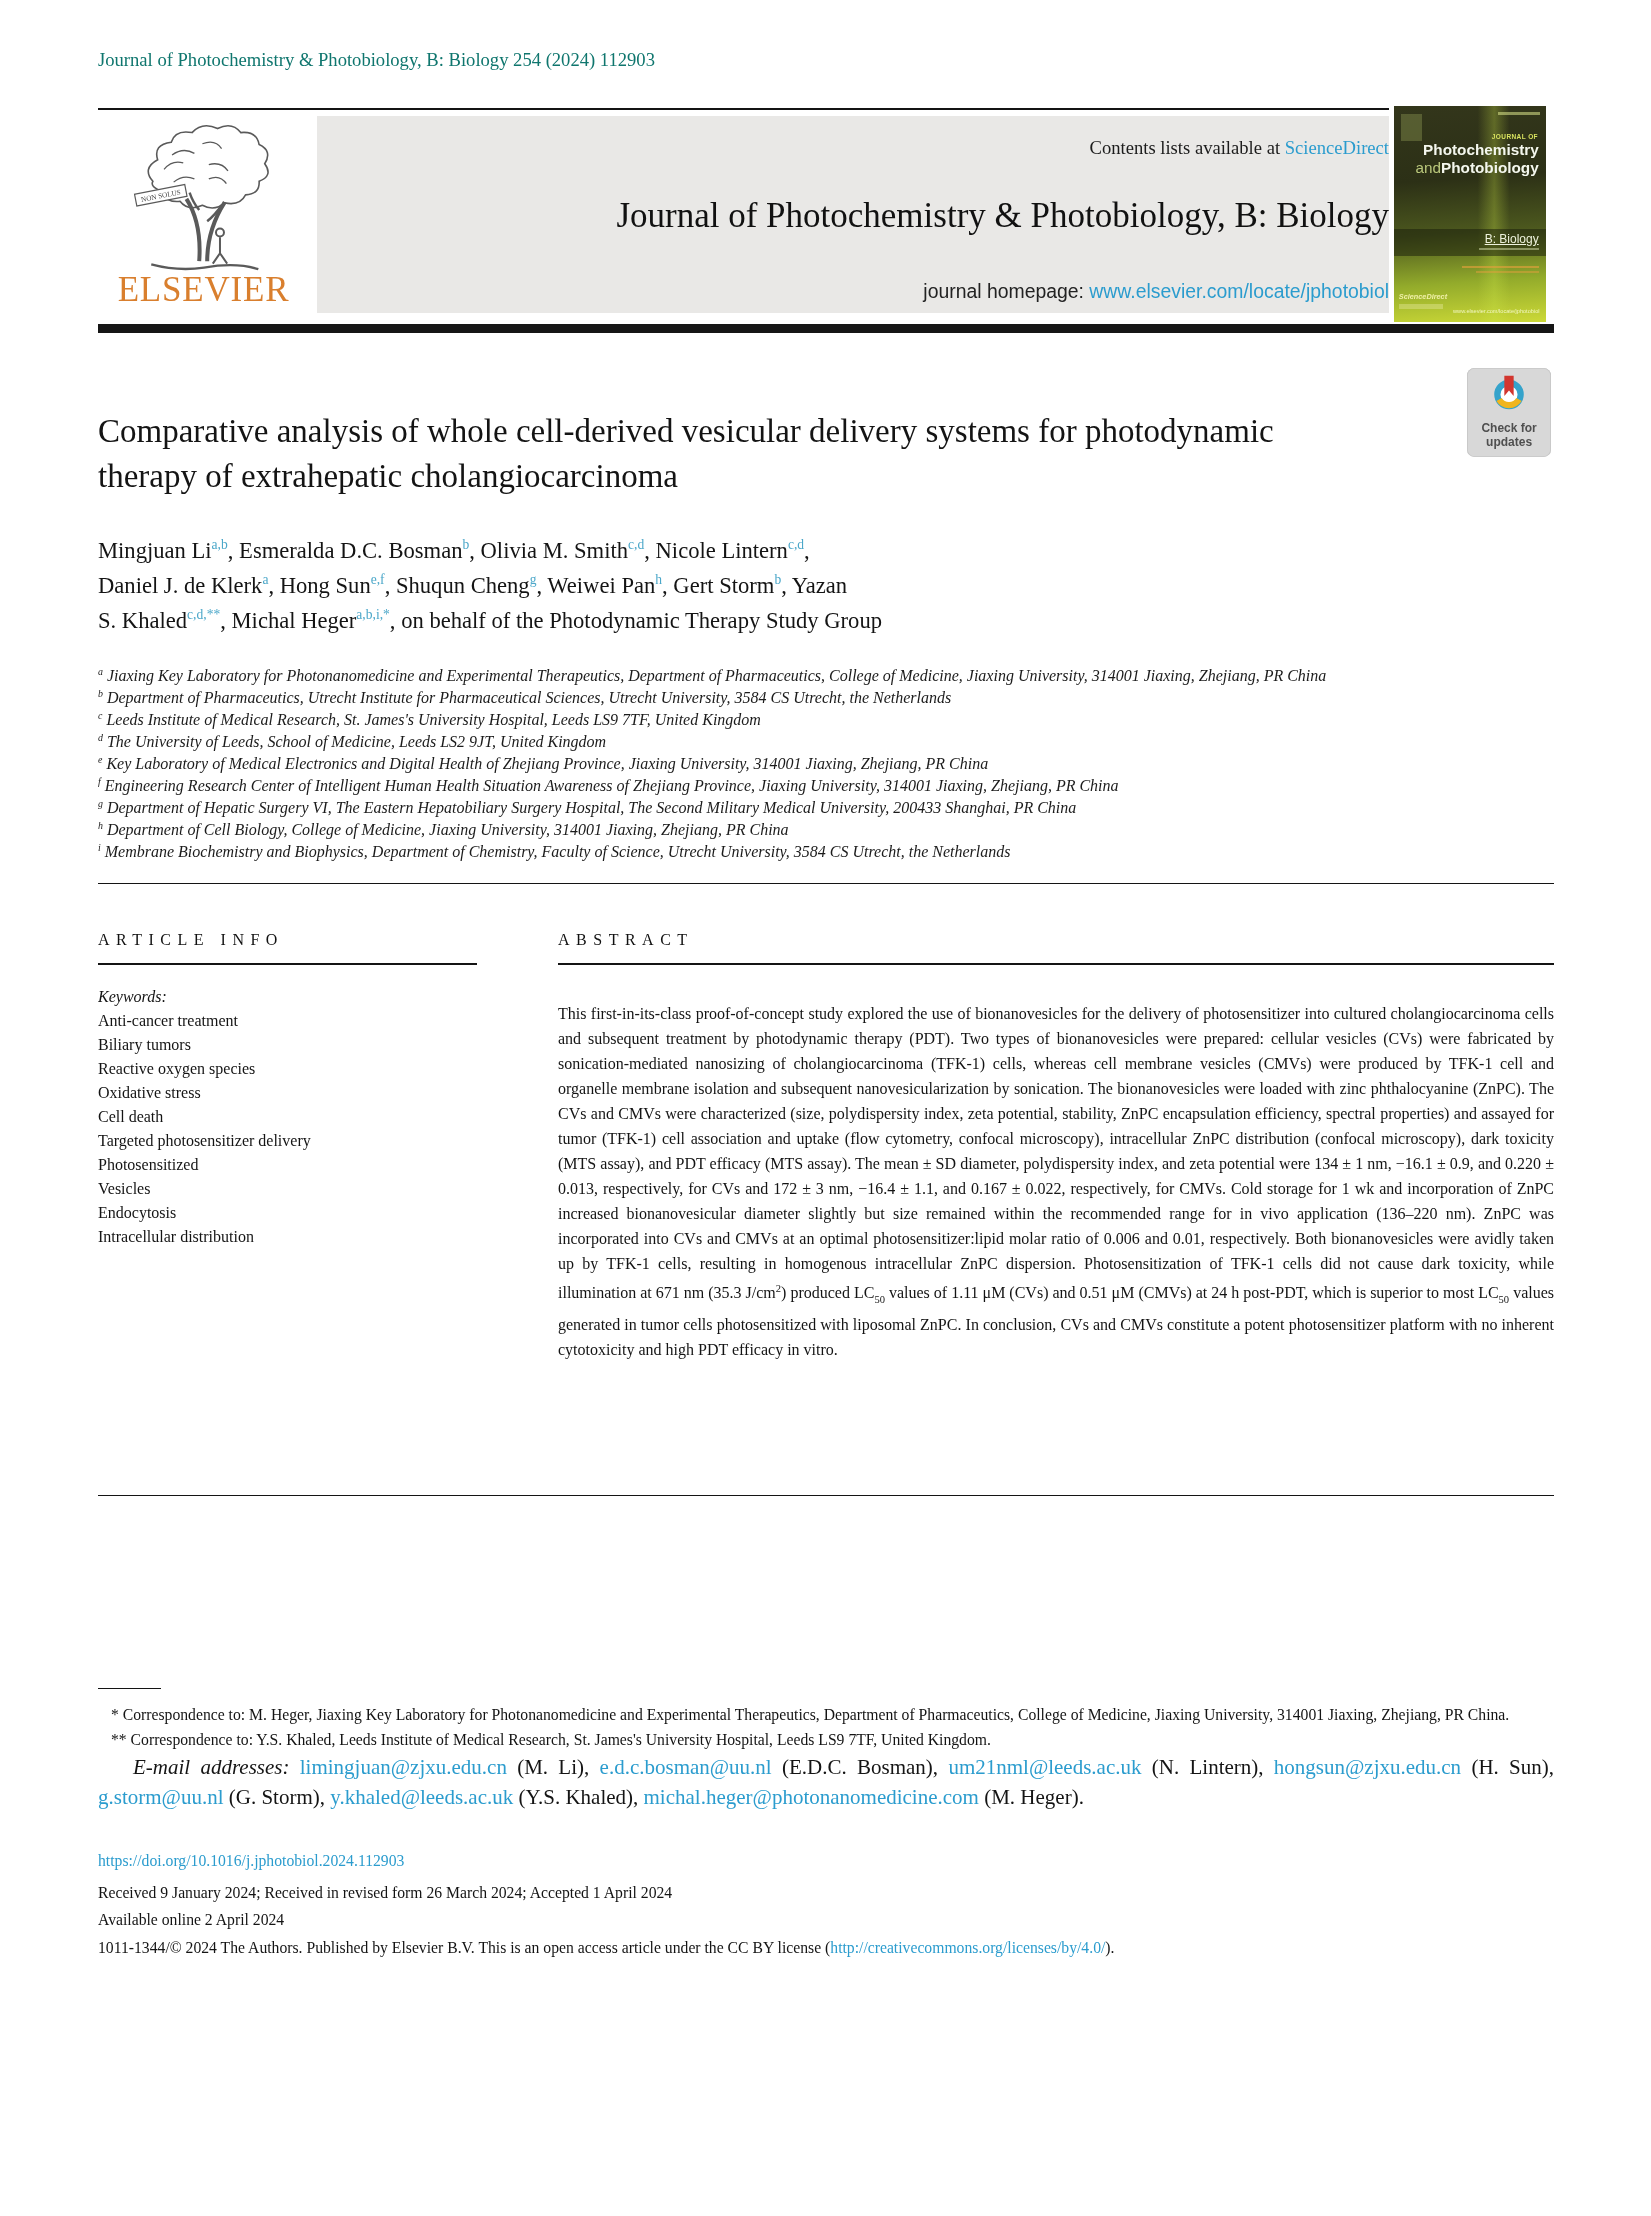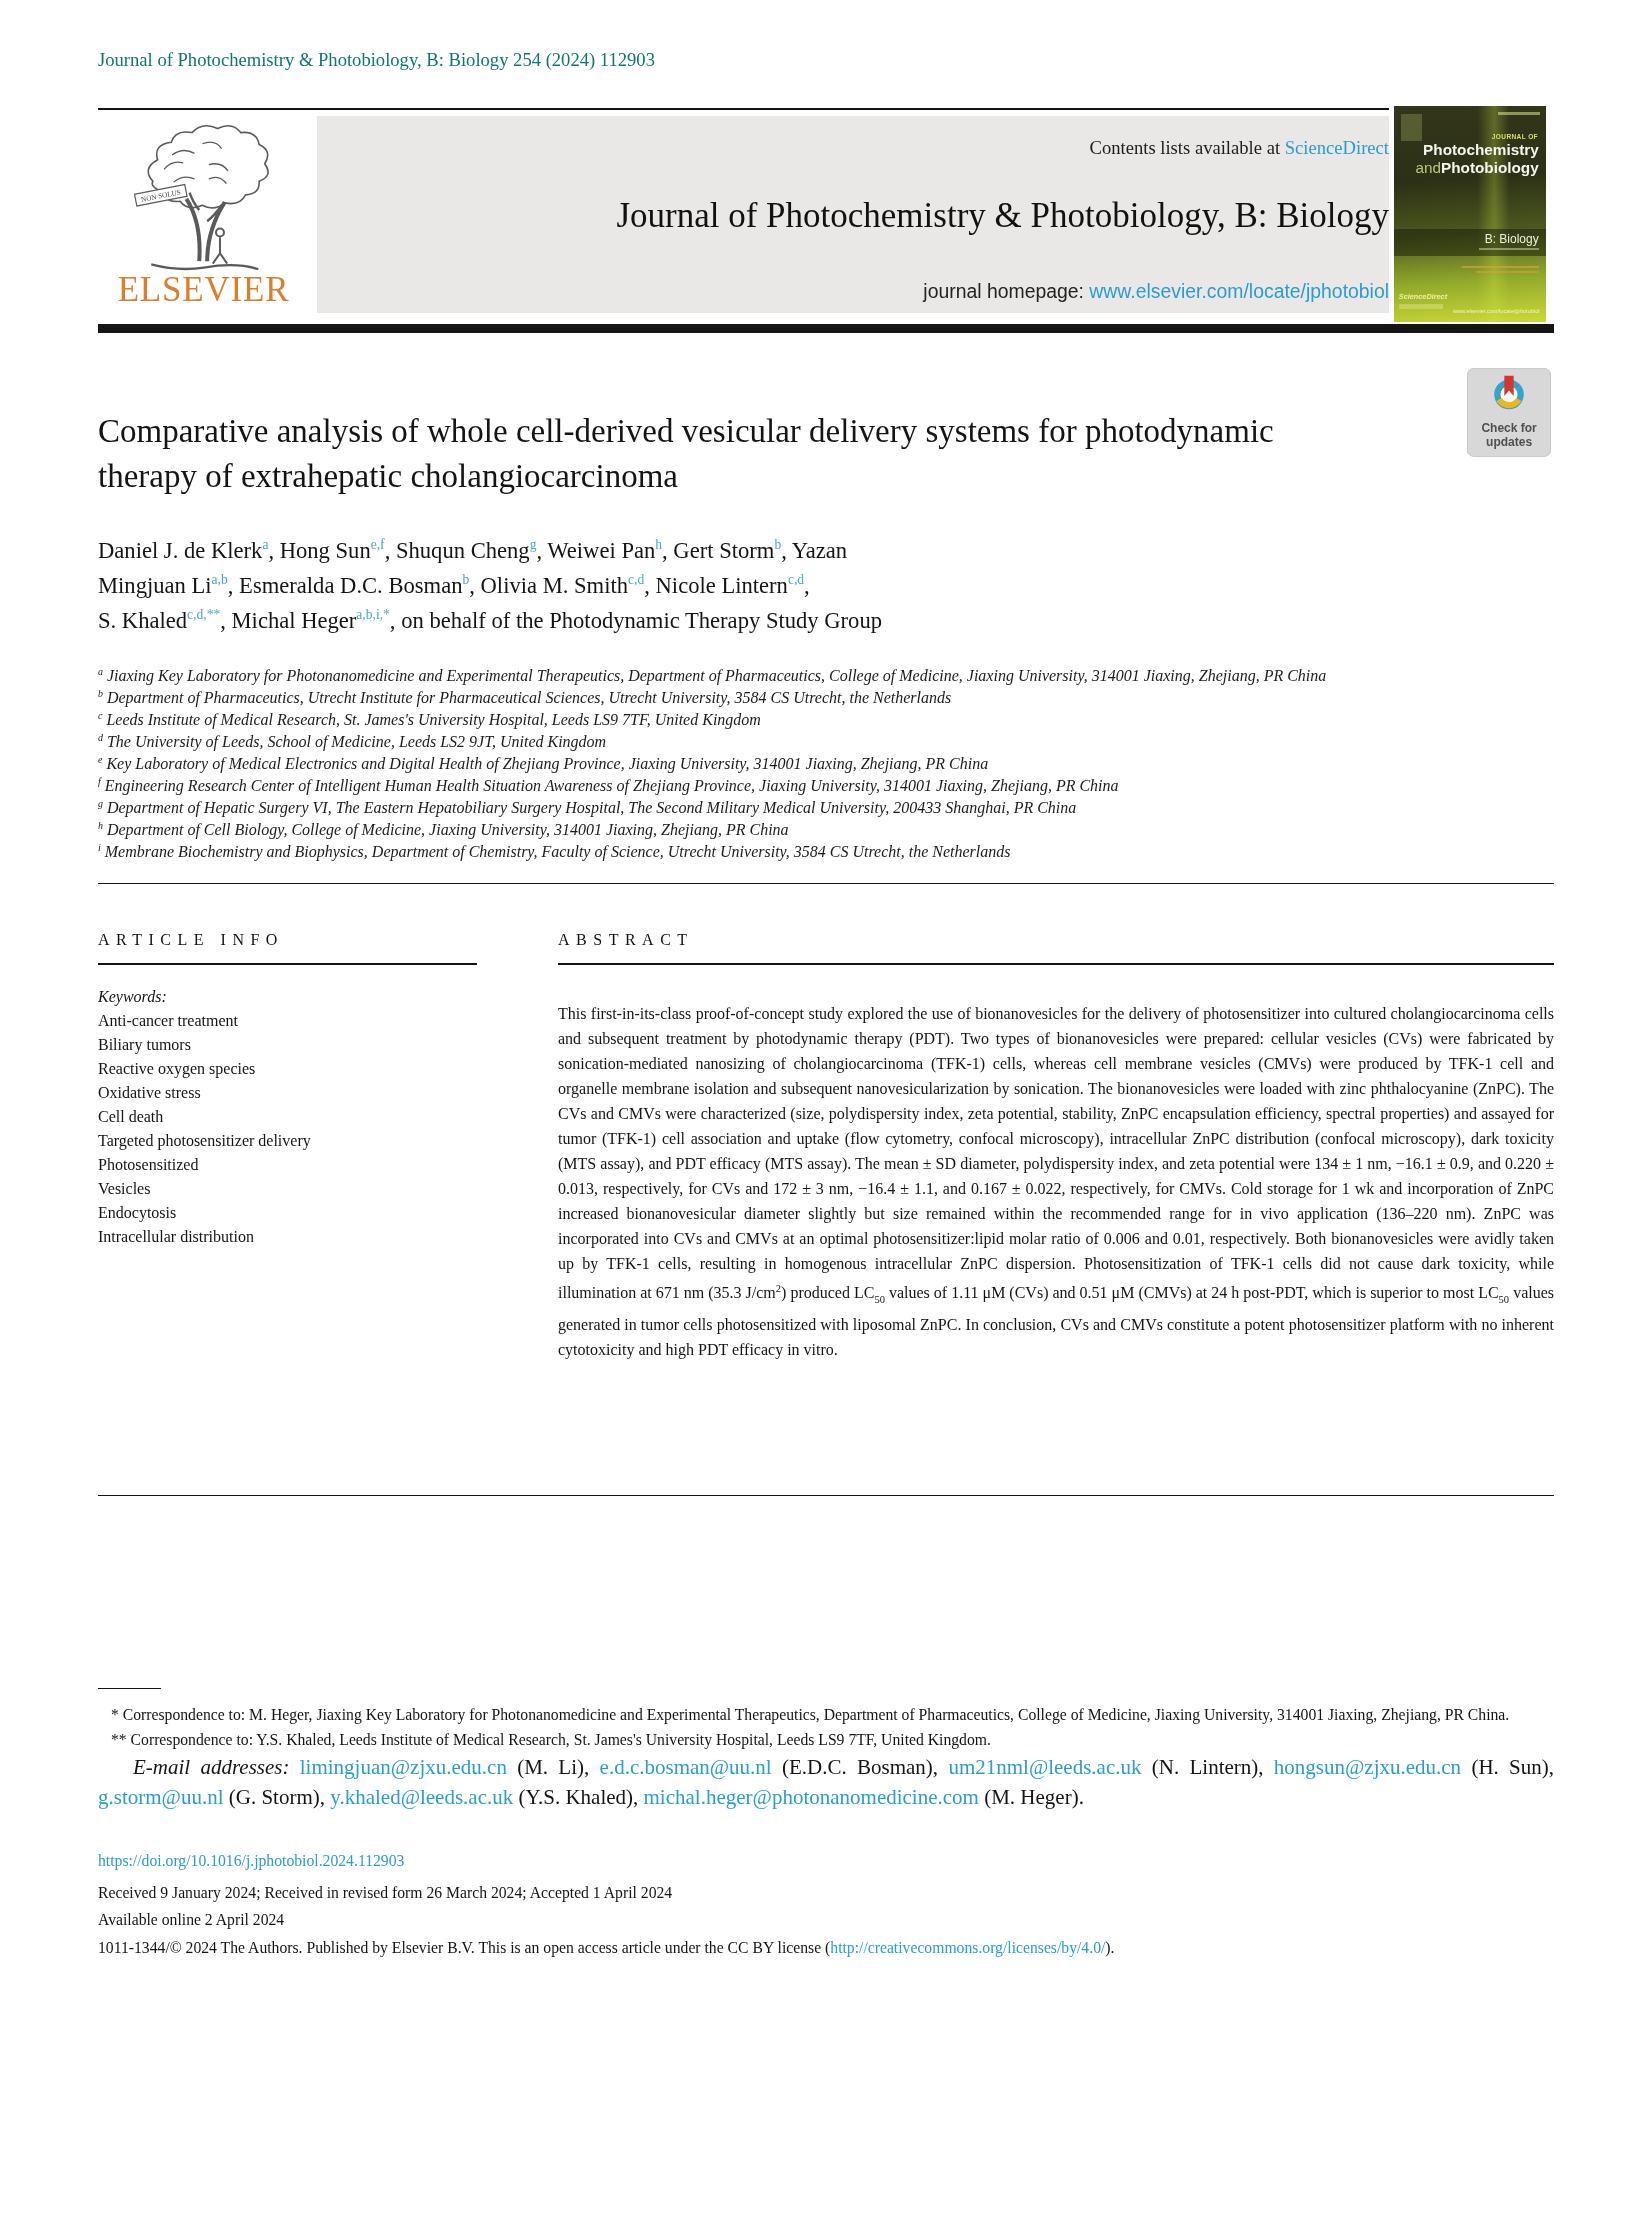--- a/index.html
+++ b/index.html
@@ -27,21 +27,21 @@
       linear-gradient(90deg, rgba(220,240,80,0) 55%, rgba(205,230,70,.30) 66%, rgba(220,240,80,0) 76%),
       linear-gradient(176deg, #33361b 0%, #2c3016 34%, #4c581e 58%, #93ab2b 80%, #ccd937 100%);
   }
   .cv-issn{position:absolute;top:6.5px;right:6.5px;width:42px;height:3.2px;background:rgba(220,230,140,.55);}
   .cv-logo{position:absolute;top:8px;left:6.5px;width:21px;height:27.4px;background:rgba(200,215,120,.25);}
   .cv-jof{position:absolute;top:27.4px;right:8px;font:600 6.5px "Liberation Sans",sans-serif;color:#d9e35f;letter-spacing:0.4px;}
   .cv-t1{position:absolute;top:35px;right:7.3px;font:bold 15.3px "Liberation Sans",sans-serif;color:#f4f7ee;}
   .cv-t2{position:absolute;top:53px;right:7.3px;font:bold 15.3px "Liberation Sans",sans-serif;color:#f4f7ee;}
   .cv-t2 .and{font-weight:400;color:#b9c77b;}
   .cv-band{position:absolute;top:123px;left:0;right:0;height:27.4px;background:rgba(22,26,9,.50);}
-  .cv-bio{position:absolute;top:126px;right:7.3px;font:12px "Liberation Sans",sans-serif;color:#eef2dd;}
+  .cv-bio{position:absolute;top:126px;right:7.3px;font:12px "Liberation Sans",sans-serif;color:#eef2dd;text-decoration:underline;}
   .cv-bio-sub{position:absolute;top:142px;right:7.3px;width:60px;height:2.4px;background:rgba(230,240,190,.45);}
   .cv-ed1{position:absolute;top:160px;right:7.3px;width:77px;height:2.4px;background:rgba(225,160,60,.65);}
   .cv-ed2{position:absolute;top:165px;right:7.3px;width:63px;height:2.4px;background:rgba(225,160,60,.5);}
   .cv-sd{position:absolute;bottom:21px;left:4.8px;font:bold italic 7.3px "Liberation Sans",sans-serif;color:#f0f0a8;}
   .cv-sd-sub{position:absolute;bottom:13px;left:4.8px;width:44px;height:4.8px;background:rgba(240,240,180,.35);}
   .cv-url{position:absolute;bottom:8px;right:6.5px;font:5.6px "Liberation Sans",sans-serif;color:#f2f6c0;}
   .thick-bar{margin-top:8px;height:9px;background:#161616;}
   
   .title-section{position:relative;}
   .crossmark{position:absolute;right:3.2px;top:35px;width:77px;background:#d8d8d8;border-radius:7.3px;
@@ -139,22 +139,22 @@
       </svg>
       <div class="crossmark-text">
         <div>Check for</div>
         <div>updates</div>
       </div>
     </div>
 
     <h1 class="article-title">Comparative analysis of whole cell-derived vesicular delivery systems for photodynamic therapy of extrahepatic cholangiocarcinoma</h1>
 
     <div class="authors">
+        <div class="author-line"><span>Mingjuan Li</span><sup class="asup">a,b</sup><span>, Esmeralda D.C. Bosman</span><sup class="asup">b</sup><span>, Olivia M. Smith</span><sup class="asup">c,d</sup><span>, Nicole Lintern</span><sup class="asup">c,d</sup><span>,</span></div>
         <div class="author-line"><span>Daniel J. de Klerk</span><sup class="asup">a</sup><span>, Hong Sun</span><sup class="asup">e,f</sup><span>, Shuqun Cheng</span><sup class="asup">g</sup><span>, Weiwei Pan</span><sup class="asup">h</sup><span>, Gert Storm</span><sup class="asup">b</sup><span>, Yazan</span></div>
-        <div class="author-line"><span>Mingjuan Li</span><sup class="asup">a,b</sup><span>, Esmeralda D.C. Bosman</span><sup class="asup">b</sup><span>, Olivia M. Smith</span><sup class="asup">c,d</sup><span>, Nicole Lintern</span><sup class="asup">c,d</sup><span>,</span></div>
         <div class="author-line"><span>S. Khaled</span><sup class="asup">c,d,**</sup><span>, Michal Heger</span><sup class="asup">a,b,i,*</sup><span>, on behalf of the Photodynamic Therapy Study Group</span></div>
       </div>
 
     <div class="affils">
         <div class="affil"><sup class="amark">a</sup><span> Jiaxing Key Laboratory for Photonanomedicine and Experimental Therapeutics, Department of Pharmaceutics, College of Medicine, Jiaxing University, 314001 Jiaxing, Zhejiang, PR China</span></div>
         <div class="affil"><sup class="amark">b</sup><span> Department of Pharmaceutics, Utrecht Institute for Pharmaceutical Sciences, Utrecht University, 3584 CS Utrecht, the Netherlands</span></div>
         <div class="affil"><sup class="amark">c</sup><span> Leeds Institute of Medical Research, St. James's University Hospital, Leeds LS9 7TF, United Kingdom</span></div>
         <div class="affil"><sup class="amark">d</sup><span> The University of Leeds, School of Medicine, Leeds LS2 9JT, United Kingdom</span></div>
         <div class="affil"><sup class="amark">e</sup><span> Key Laboratory of Medical Electronics and Digital Health of Zhejiang Province, Jiaxing University, 314001 Jiaxing, Zhejiang, PR China</span></div>
         <div class="affil"><sup class="amark">f</sup><span> Engineering Research Center of Intelligent Human Health Situation Awareness of Zhejiang Province, Jiaxing University, 314001 Jiaxing, Zhejiang, PR China</span></div>

